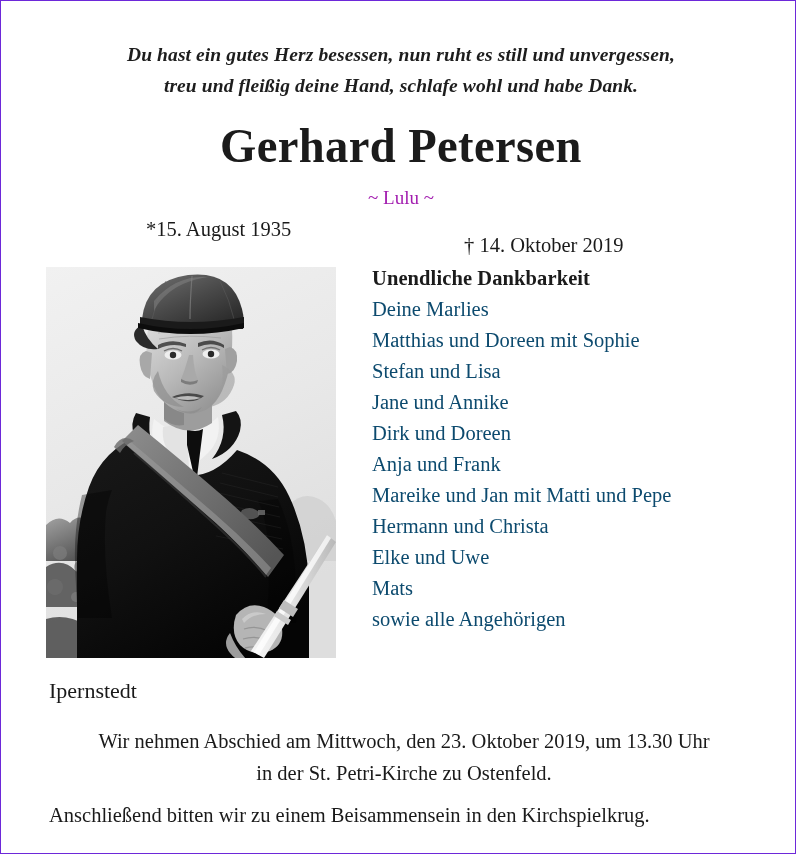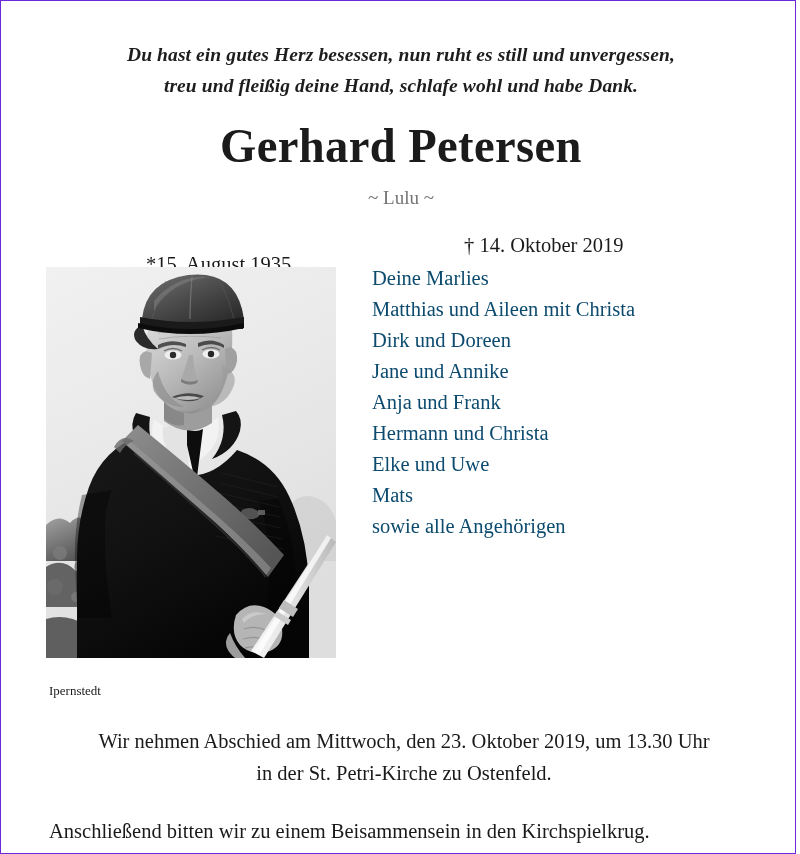--- a/index.html
+++ b/index.html
@@ -52,39 +52,38 @@
     transform: scaleX(0.97);
   }
   .nickname {
     position: absolute;
     left: 0;
     top: 185px;
     width: 800px;
     text-align: center;
     font-size: 19px;
     line-height: 24px;
-    color: #737373;
+    color: #a21caf;
   }
 
   
   .dates-row {
     position: absolute;
     left: 145px;
     top: 214px;
     width: 520px;
     height: 28px;
   }
   .date-birth {
     position: absolute;
     left: 0;
     top: 0;
     font-size: 20.5px;
     line-height: 28px;
     white-space: nowrap;
-    margin-top: 35px;
   }
   .date-death {
     position: absolute;
     left: 318px;
     top: 16px;
     font-size: 20.5px;
     line-height: 28px;
     white-space: nowrap;
   }
 
@@ -120,42 +119,41 @@
     line-height: 31px;
     color: #0c4a6e;
     white-space: nowrap;
   }
 
   
   .place {
     position: absolute;
     left: 48px;
     top: 676px;
-    font-size: 13px;
+    font-size: 22px;
     line-height: 28px;
   }
   .service-info {
     position: absolute;
     left: 48px;
     top: 724px;
     width: 710px;
     font-size: 20.5px;
     line-height: 32px;
     text-align: center;
   }
   .service-line { display: block; white-space: nowrap; }
   .reception-info {
     position: absolute;
     left: 48px;
     top: 798px;
     width: 710px;
     font-size: 20.5px;
     line-height: 32px;
     white-space: nowrap;
-    margin-top: 16px;
   }
 </style>
 </head>
 <body>
 
 <div id="page">
 
   <div class="verse">
     <span class="verse-line">Du hast ein gutes Herz besessen, nun ruht es still und unvergessen,</span>
     <span class="verse-line">treu und fleißig deine Hand, schlafe wohl und habe Dank.</span>
@@ -308,25 +306,28 @@
       <path d="M184 366 q-8 10 0 20 q8 10 18 8 q-12 -12 -18 -28 z" fill="#9d9d9d"></path>
 
       <path d="M281 268 l9 7 -72 116 -13 -7 z" fill="url(#poleg)"></path>
       <path d="M281 268 l4 3 -72 117 -5 -3 z" fill="#ffffff" opacity="0.75"></path>
       <path d="M238 333 l14 9 -5 8 -14 -9 z" fill="#bdbdbd"></path>
       <path d="M231 344 l14 9 -3 5 -14 -9 z" fill="#cacaca"></path>
     </svg>
   </div>
 
   <div class="family">
+    <div class="family-heading">Unendliche Dankbarkeit</div>
     <div class="family-name">Deine Marlies</div>
-    <div class="family-name">Matthias und Aileen mit Christa</div>
+    <div class="family-name">Matthias und Doreen mit Sophie</div>
+    <div class="family-name">Stefan und Lisa</div>
+    <div class="family-name">Jane und Annike</div>
     <div class="family-name">Dirk und Doreen</div>
-    <div class="family-name">Jane und Annike</div>
     <div class="family-name">Anja und Frank</div>
+    <div class="family-name">Mareike und Jan mit Matti und Pepe</div>
     <div class="family-name">Hermann und Christa</div>
     <div class="family-name">Elke und Uwe</div>
     <div class="family-name">Mats</div>
     <div class="family-name">sowie alle Angehörigen</div>
   </div>
 
   <div class="place">Ipernstedt</div>
 
   <div class="service-info">
     <span class="service-line">Wir nehmen Abschied am Mittwoch, den 23. Oktober 2019, um 13.30 Uhr</span>

